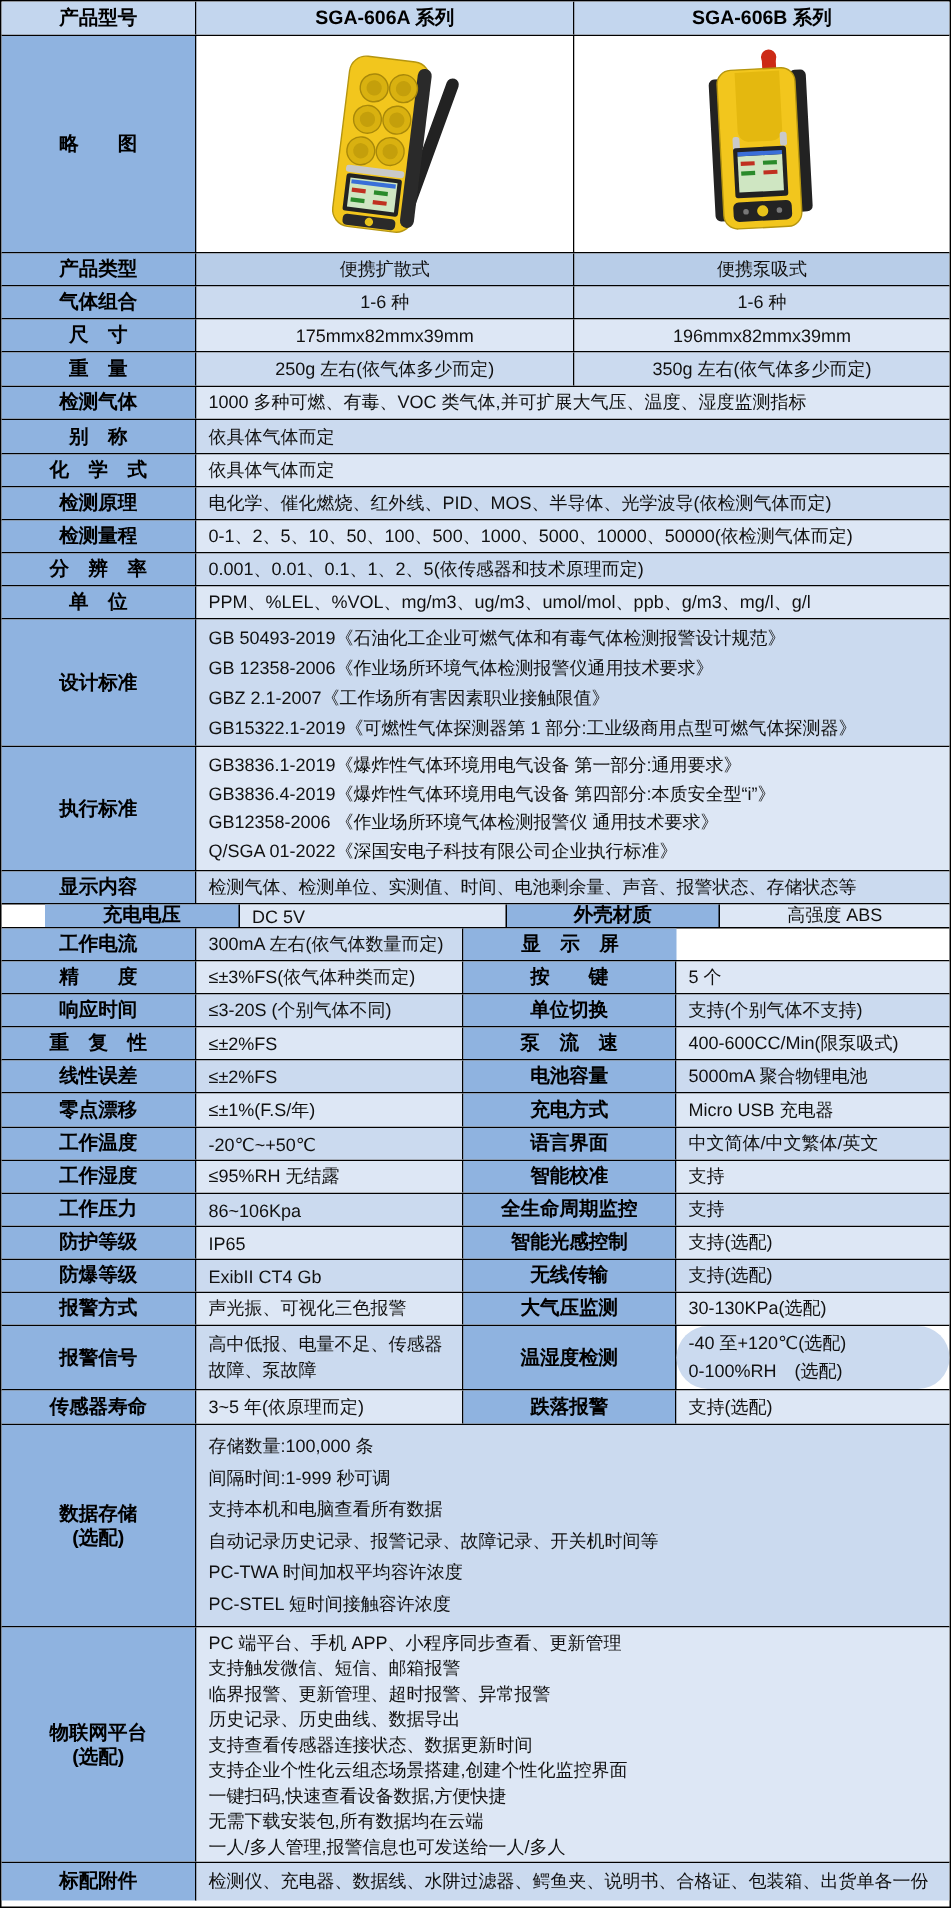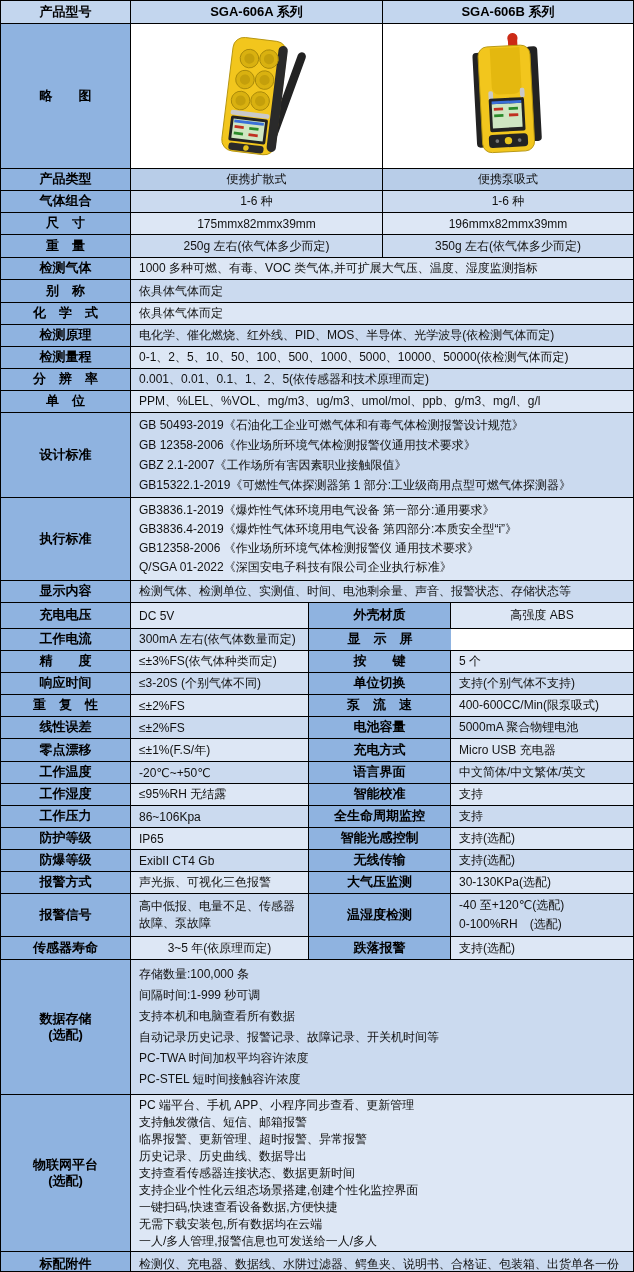--- a/index.html
+++ b/index.html
@@ -208,21 +208,21 @@
           <div>Q/SGA 01-2022《深国安电子科技有限公司企业执行标准》</div>
         </div>
       </div>
     </div>
     <div class="row" style="height: 22px;">
       <div class="cell label-cell"><span>显示内容</span></div>
       <div class="cell val shade-b" style="flex: 1 1 0%;">
         <span>检测气体、检测单位、实测值、时间、电池剩余量、声音、报警状态、存储状态等</span>
       </div>
     </div>
-    <div class="row" style="height: 26px;">
+    <div class="row" style="height: 16px; padding-left: 29px;">
       <div class="cell label-cell"><span>充电电压</span></div>
       <div class="cell val shade-c" style="width: 178px;">
         <span>DC 5V</span>
       </div>
       <div class="cell label-cell mid-label"><span>外壳材质</span></div>
       <div class="cell val shade-c" style="flex: 1 1 0%; justify-content: center;">
         <span>高强度 ABS</span>
       </div>
     </div>
     <div class="row" style="height: 22px;">
@@ -341,30 +341,30 @@
       <div class="cell val shade-c" style="flex: 1 1 0%;">
         <span>30-130KPa(选配)</span>
       </div>
     </div>
     <div class="row" style="height: 43px;">
       <div class="cell label-cell"><span>报警信号</span></div>
       <div class="cell val shade-b" style="width: 178px;">
         <span>高中低报、电量不足、传感器故障、泵故障</span>
       </div>
       <div class="cell label-cell mid-label"><span>温湿度检测</span></div>
-      <div class="cell val shade-b" style="flex: 1 1 0%;">
+      <div class="cell val shade-b" style="flex: 1 1 0%; border-radius: 21px;">
         <div class="lines" style="line-height: 19px;">
           <div>-40 至+120℃(选配)</div>
           <div>0-100%RH　(选配)</div>
         </div>
       </div>
     </div>
     <div class="row" style="height: 23px;">
       <div class="cell label-cell"><span>传感器寿命</span></div>
-      <div class="cell val shade-c" style="width: 178px; justify-content: center;">
+      <div class="cell val shade-c" style="width: 178px;">
         <span>3~5 年(依原理而定)</span>
       </div>
       <div class="cell label-cell mid-label"><span>跌落报警</span></div>
       <div class="cell val shade-c" style="flex: 1 1 0%;">
         <span>支持(选配)</span>
       </div>
     </div>
     <div class="row" style="height: 135px;">
       <div class="cell label-cell"><span>数据存储
 (选配)</span></div>

